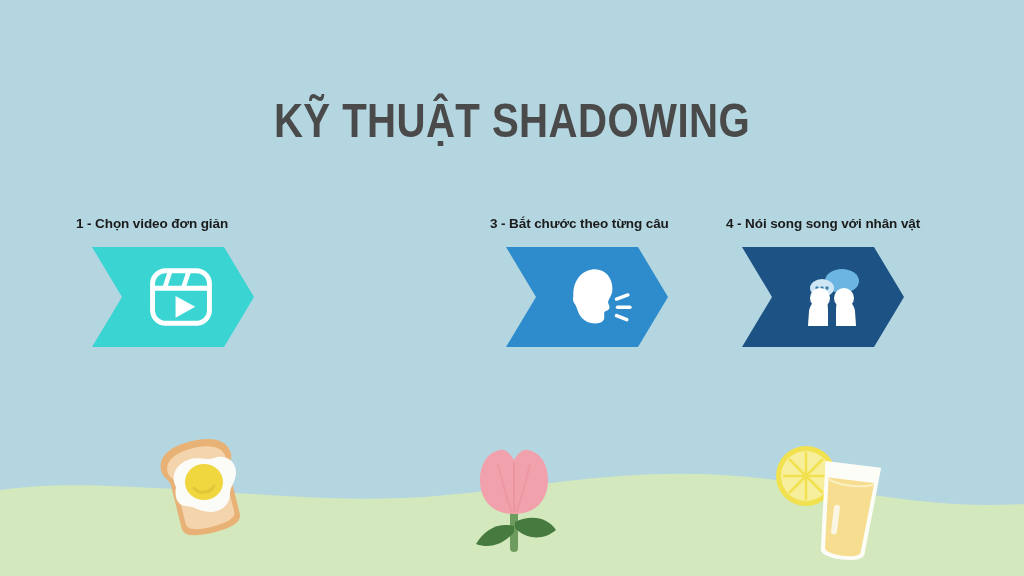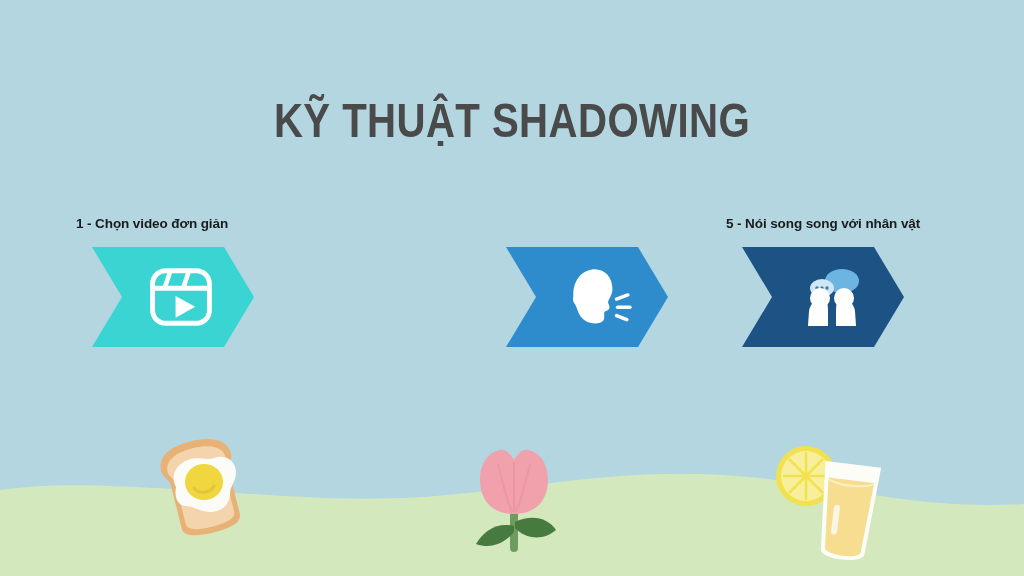--- a/index.html
+++ b/index.html
@@ -98,39 +98,40 @@
         <line x1="6" y1="24" x2="58" y2="24" stroke="#ffffff" stroke-width="4.5"></line>
         <line x1="22" y1="9" x2="17" y2="24" stroke="#ffffff" stroke-width="4.2"></line>
         <line x1="39" y1="9" x2="34" y2="24" stroke="#ffffff" stroke-width="4.2"></line>
         <path d="M27,31 L45,41 L27,51 Z" fill="#ffffff"></path>
       </svg>
     </div>
   </div>
 
 
   <div class="step" id="step-3">
+    <div class="step-label">3 - Bắt chước theo từng câu</div>
     <div class="chev-wrap">
       <svg width="245" height="100" viewBox="0 0 245 100" xmlns="http://www.w3.org/2000/svg">
         <path d="M20,0 L152,0 L182,50 L152,100 L20,100 L50,50 Z" fill="#2f8ccc"></path>
       </svg>
     </div>
     <div class="chev-icon">
       <svg width="70" height="66" viewBox="0 0 68 64" xmlns="http://www.w3.org/2000/svg" style="margin-left:-22px;">
         <path d="M10,30 C10,13 21,5 31,5 C41,5 48,13 48,24 C48,30 45,33 44,36
                  C43,39 46,40 45,43 C44,46 40,45 40,48 C40,52 41,55 36,57
                  C30,59 22,57 18,52 C14,47 14,42 11,38 C9,35 10,33 10,30 Z" fill="#ffffff"></path>
         <line x1="52" y1="34" x2="63" y2="30" stroke="#ffffff" stroke-width="3.4" stroke-linecap="round"></line>
         <line x1="53" y1="42" x2="65" y2="42" stroke="#ffffff" stroke-width="3.4" stroke-linecap="round"></line>
         <line x1="52" y1="50" x2="62" y2="54" stroke="#ffffff" stroke-width="3.4" stroke-linecap="round"></line>
       </svg>
     </div>
   </div>
 
   <div class="step" id="step-4">
-    <div class="step-label">5 - Nói song song với nhân vật</div>
+    <div class="step-label">4 - Nói song song với nhân vật</div>
     <div class="chev-wrap">
       <svg width="245" height="100" viewBox="0 0 245 100" xmlns="http://www.w3.org/2000/svg">
         <path d="M20,0 L152,0 L182,50 L152,100 L20,100 L50,50 Z" fill="#1d5284"></path>
       </svg>
     </div>
     <div class="chev-icon">
       <svg width="80" height="68" viewBox="0 0 80 66" xmlns="http://www.w3.org/2000/svg" style="margin-left:-26px;">
         <ellipse cx="50" cy="17" rx="17" ry="12" fill="#6cb4e2"></ellipse>
         <ellipse cx="30" cy="24" rx="12" ry="9" fill="#cfe6f5"></ellipse>
         <circle cx="25" cy="24" r="1.7" fill="#3d7fa8"></circle>

